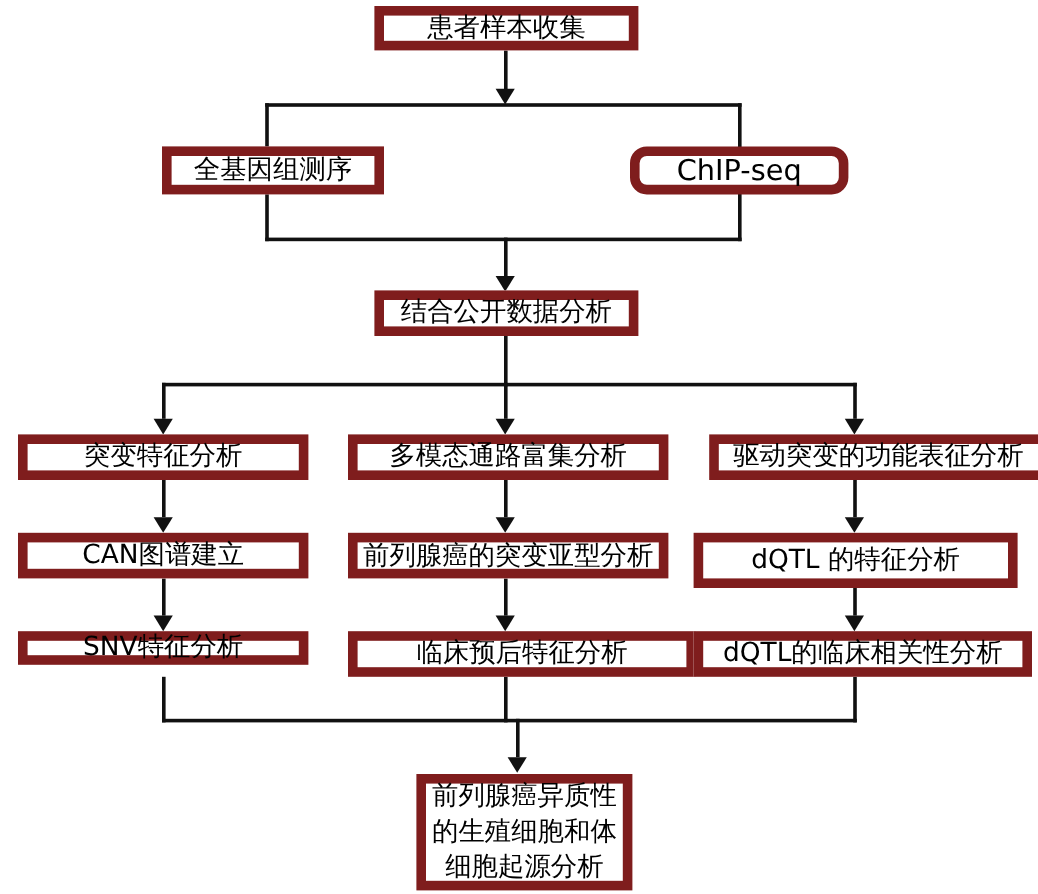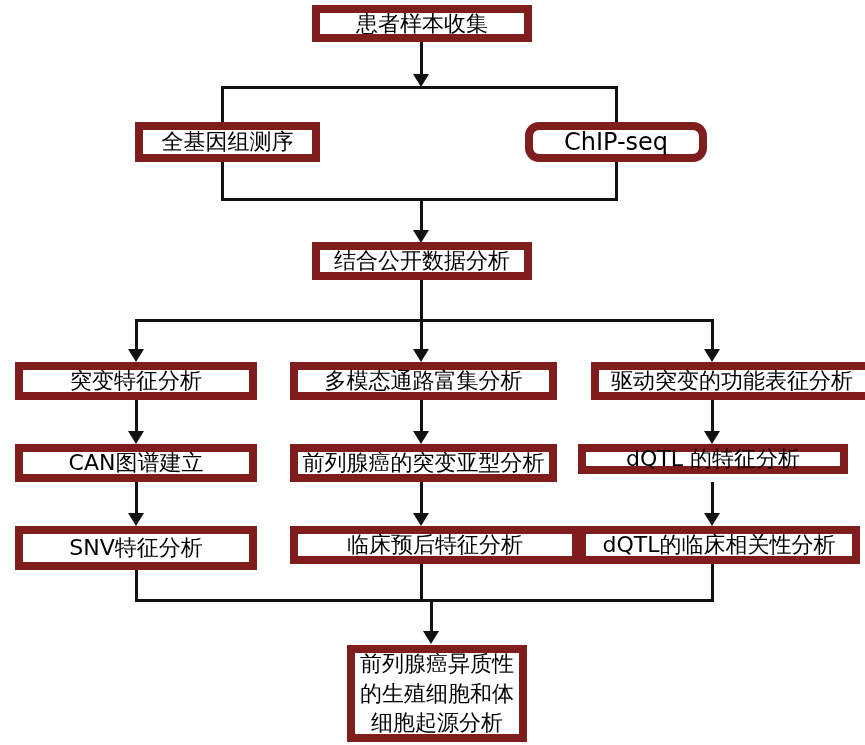--- a/index.html
+++ b/index.html
@@ -100,25 +100,25 @@
   <div class="node" style="left:591px;top:362px;width:282px;height:38px;">
     <span>驱动突变的功能表征分析</span>
   </div>
 
   <div class="node" style="left:15px;top:444px;width:242px;height:38px;">
     <span>CAN图谱建立</span>
   </div>
   <div class="node" style="left:290px;top:444px;width:267px;height:38px;font-family:Liberation Serif, serif;">
     <span>前列腺癌的突变亚型分析</span>
   </div>
-  <div class="node" style="left:578px;top:444px;width:270px;height:30px;">
+  <div class="node" style="left:578px;top:444px;width:270px;height:46px;">
     <span>dQTL 的特征分析</span>
   </div>
 
-  <div class="node" style="left:15px;top:526px;width:242px;height:44px;">
+  <div class="node" style="left:15px;top:526px;width:242px;height:28px;">
     <span>SNV特征分析</span>
   </div>
   <div class="node" style="left:290px;top:526px;width:290px;height:38px;">
     <span>临床预后特征分析</span>
   </div>
   <div class="node" style="left:578px;top:526px;width:282px;height:38px;">
     <span>dQTL的临床相关性分析</span>
   </div>
 
   <div class="node" style="left:347px;top:645px;width:180px;height:97px;">

